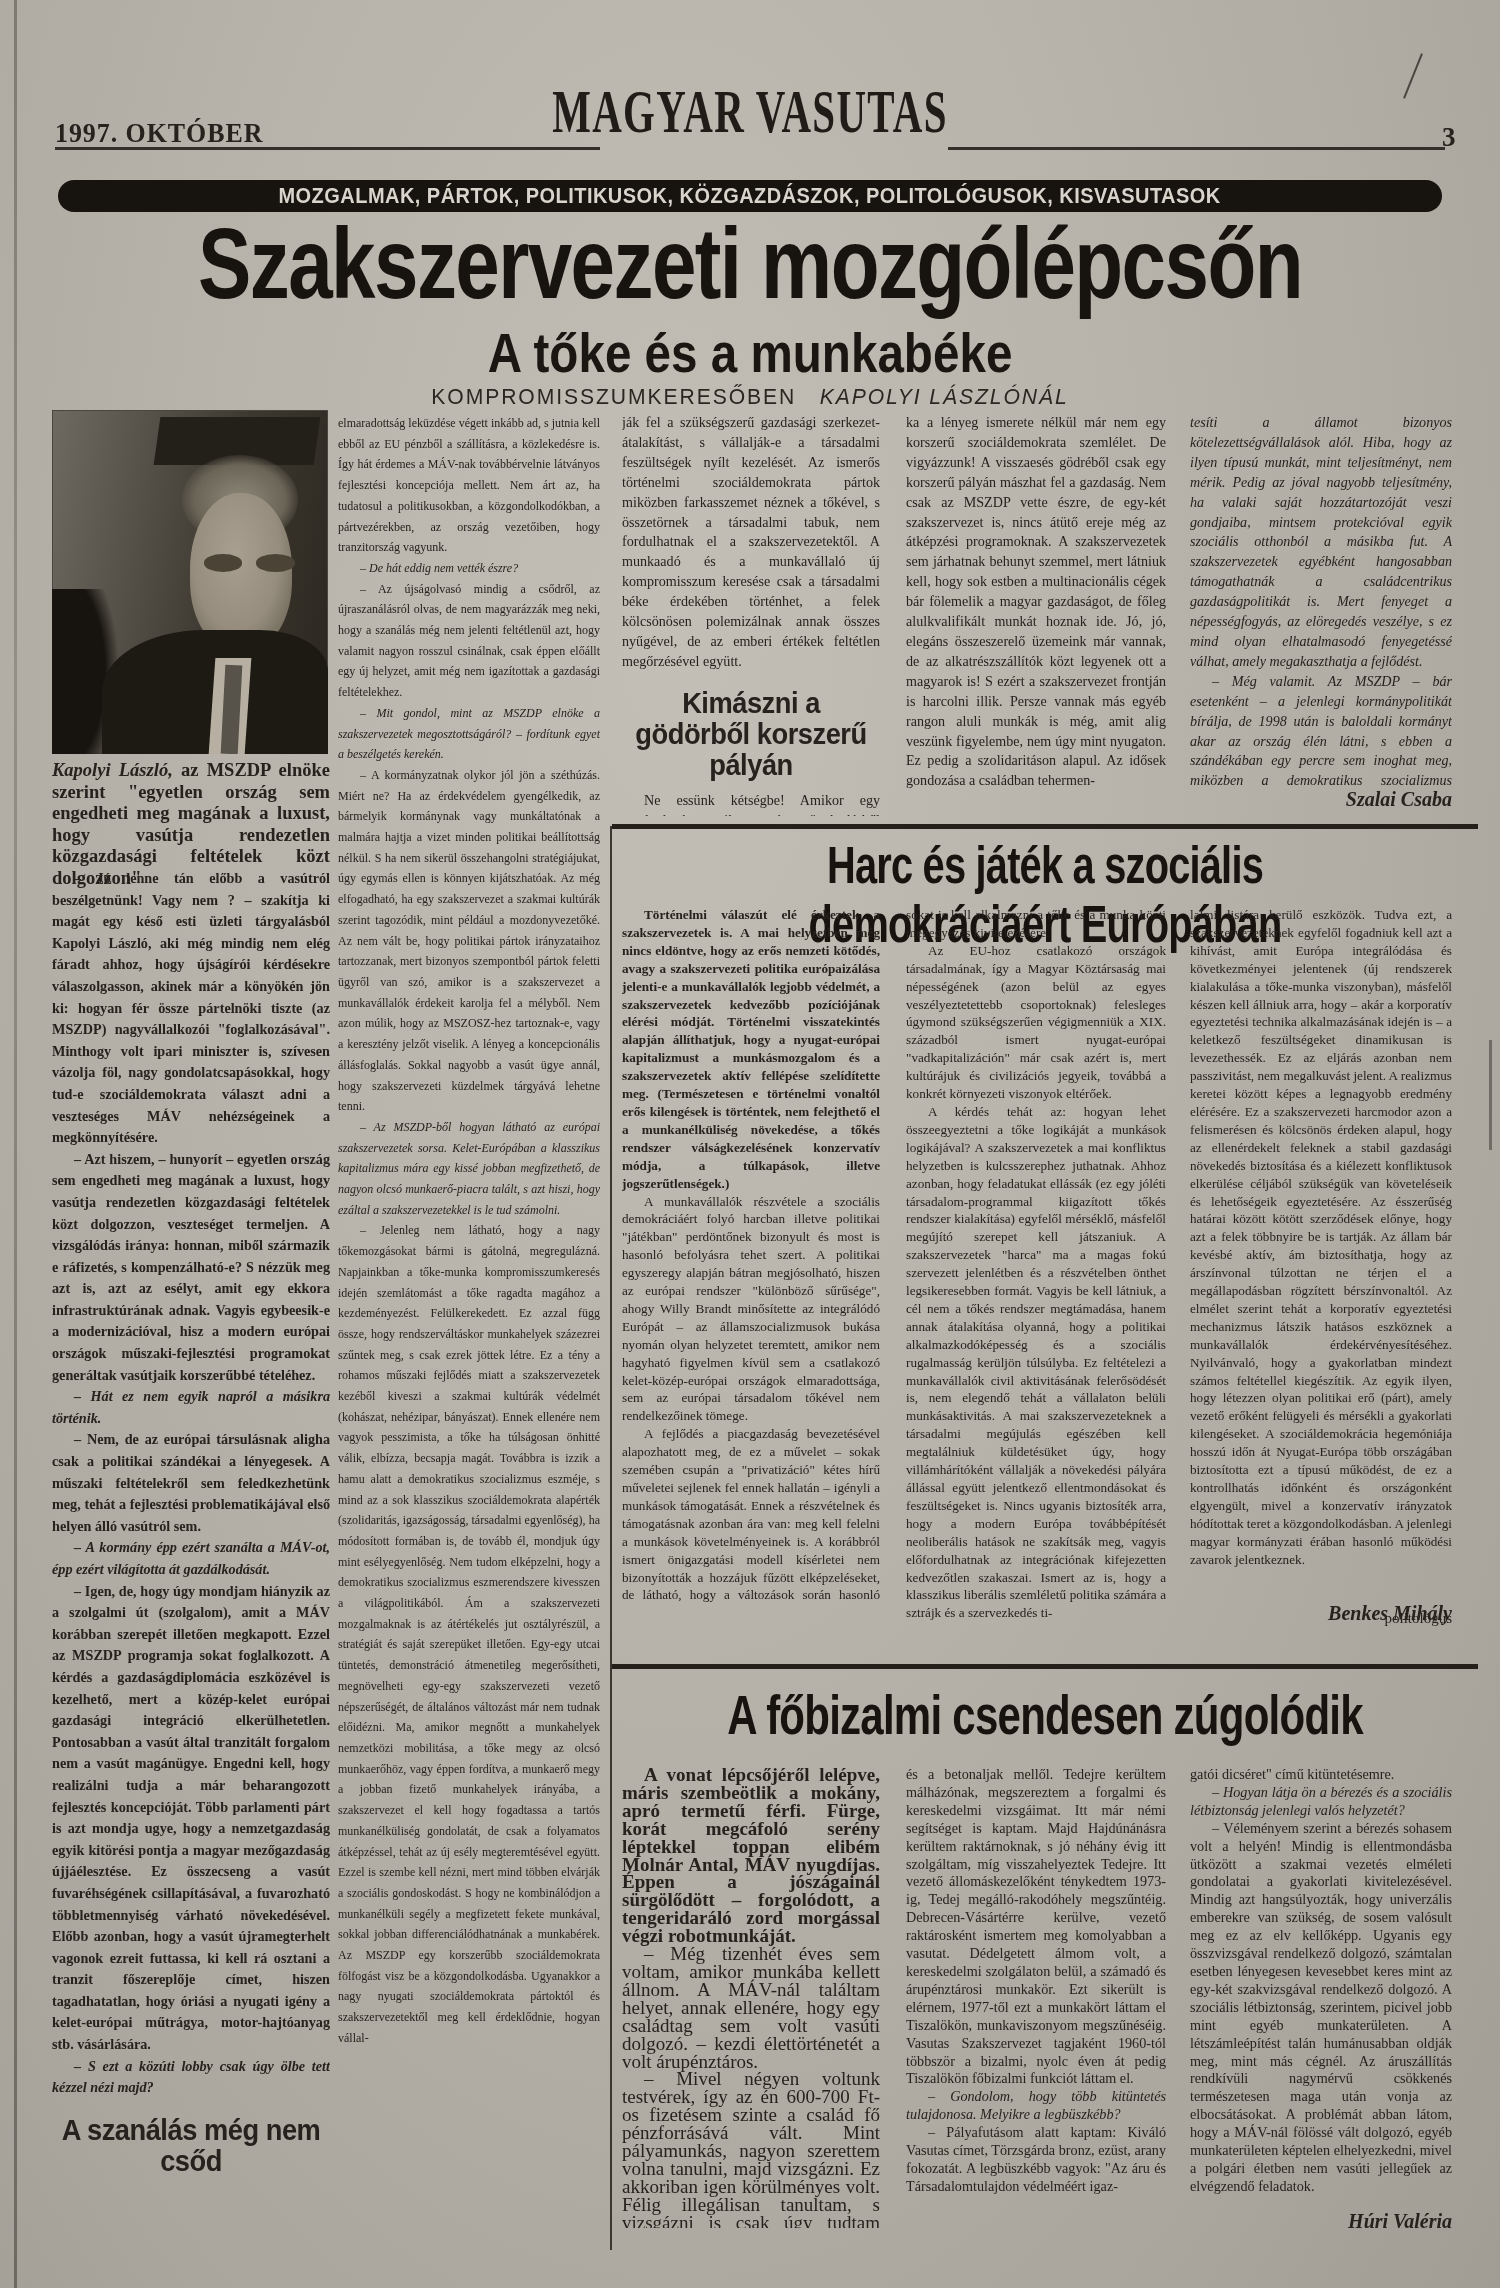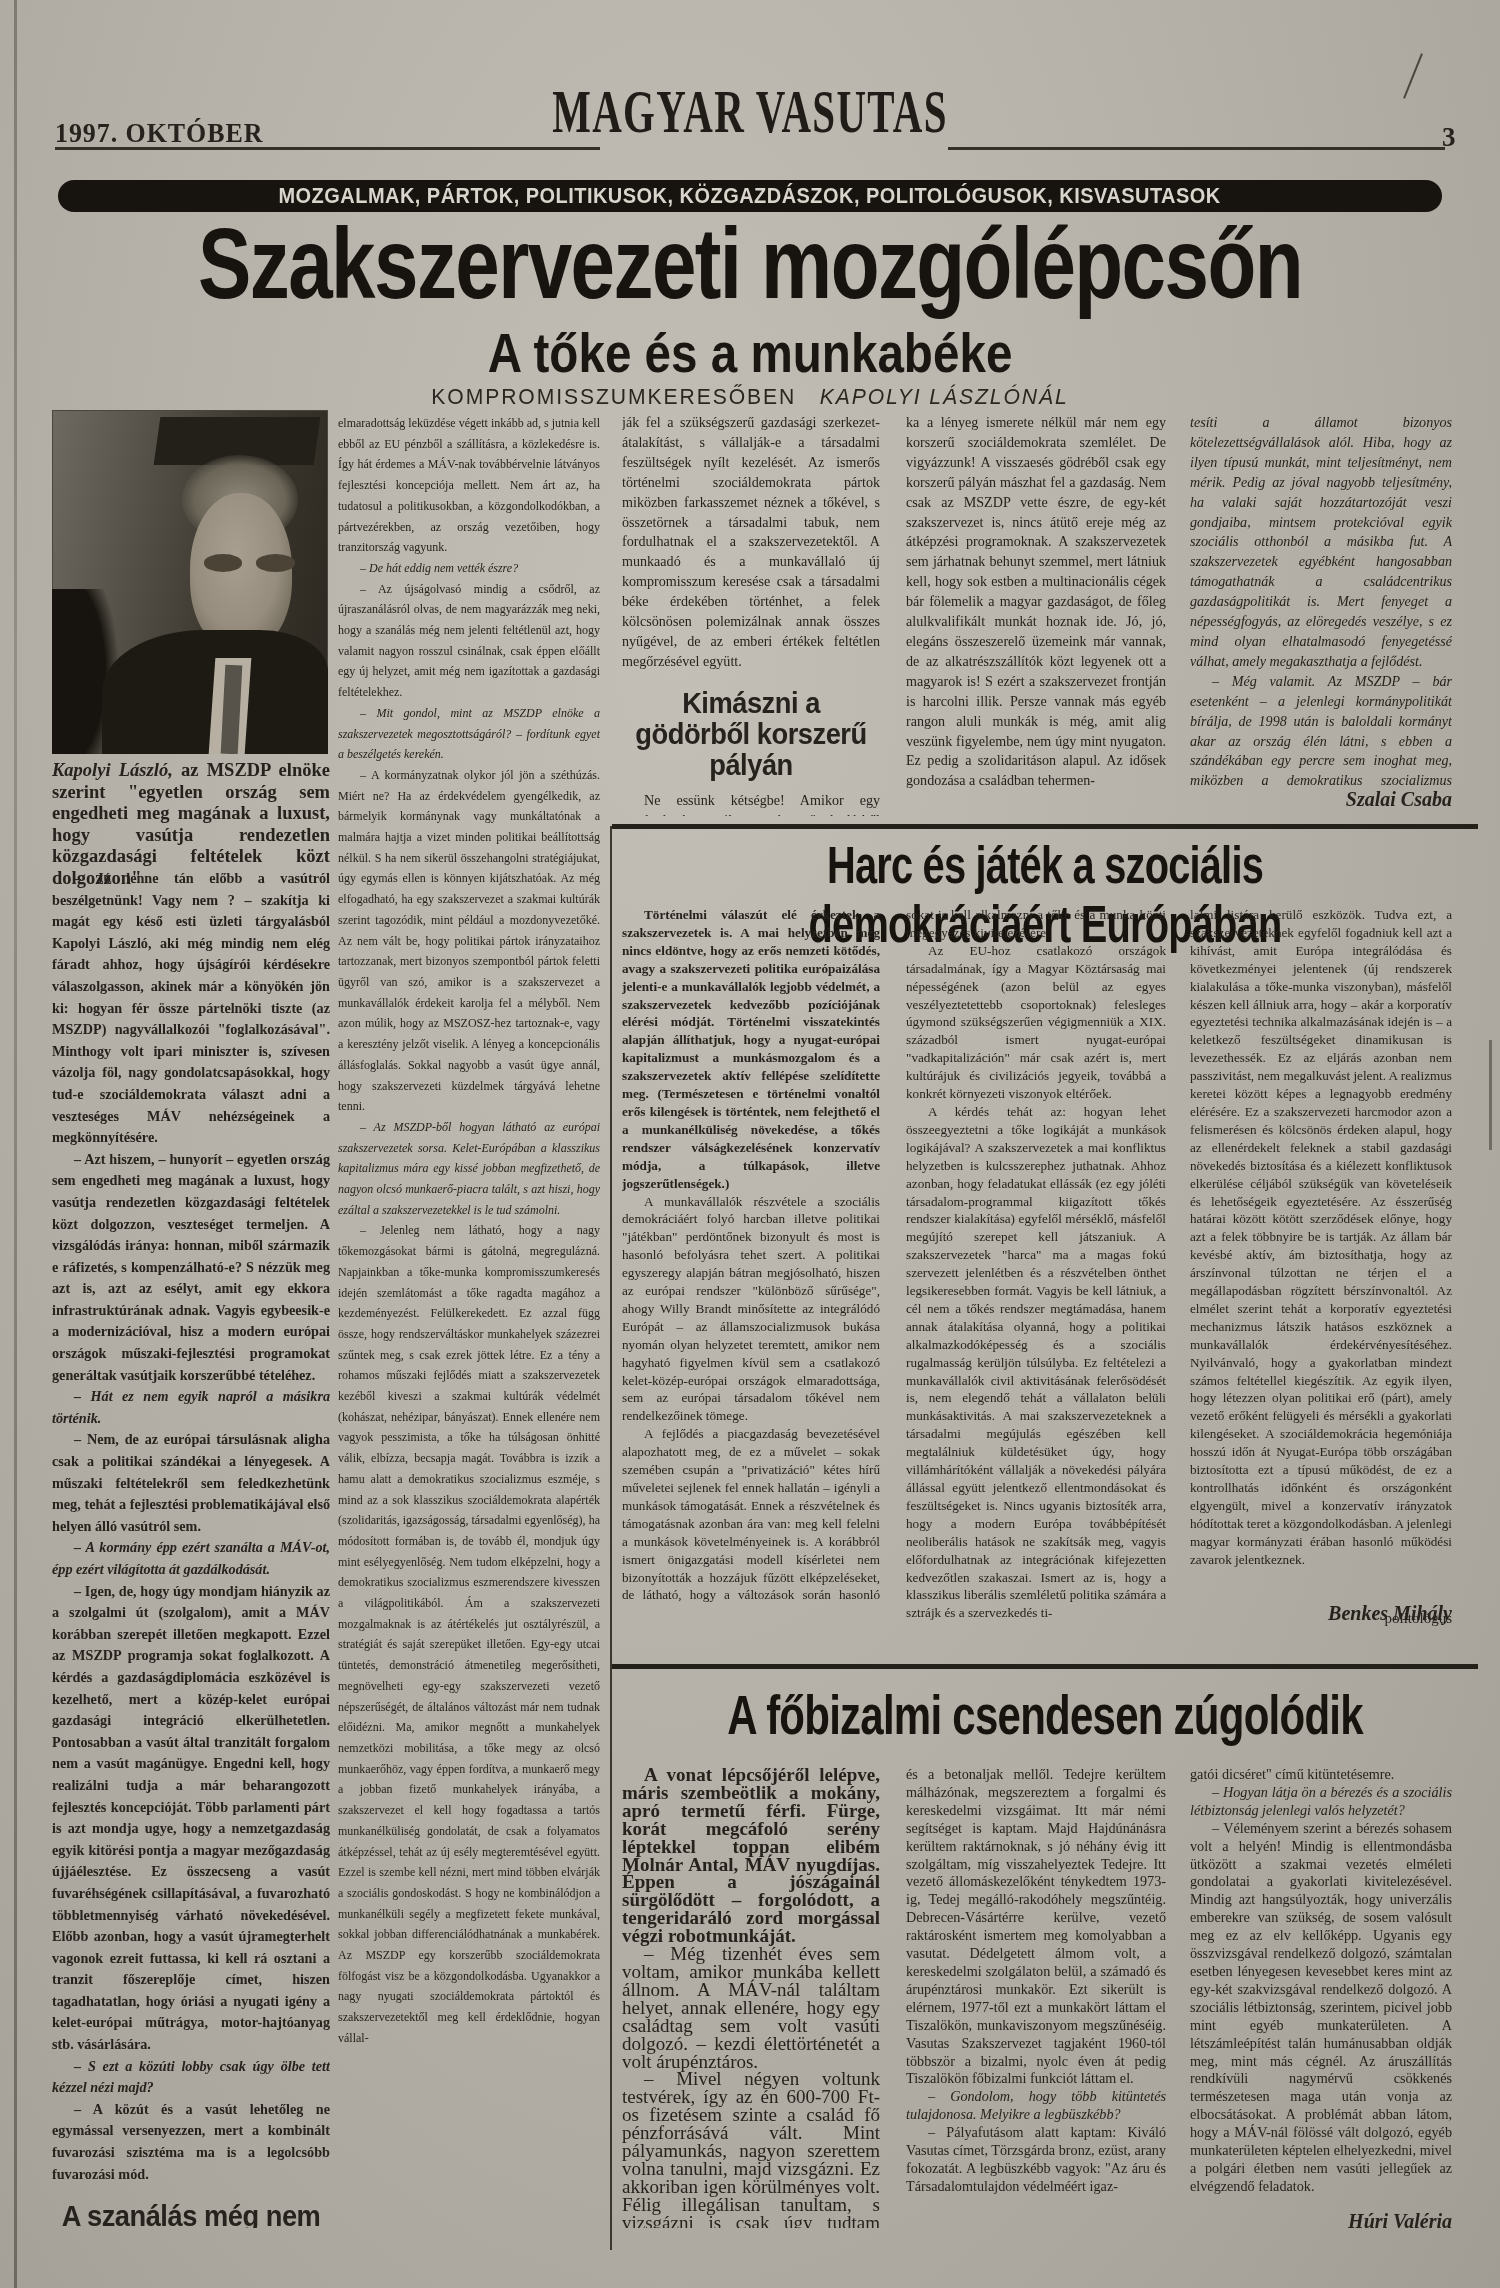--- a/index.html
+++ b/index.html
@@ -134,21 +134,20 @@
   </div>
 
   <div class="col c-a1-1">
       <p class="par s-a">– Jó lenne tán előbb a vasútról beszélgetnünk! Vagy nem ? – szakítja ki magát egy késő esti üzleti tárgyalásból Kapolyi László, aki még mindig nem elég fáradt ahhoz, hogy újságírói kérdésekre válaszolgasson, akinek már a könyökén jön ki: hogyan fér össze pártelnöki tiszte (az MSZDP) nagyvállalkozói "foglalkozásával". Minthogy volt ipari miniszter is, szívesen vázolja föl, nagy gondolatcsapásokkal, hogy tud-e szociáldemokrata választ adni a veszteséges MÁV nehézségeinek a megkönnyítésére.</p>
       <p class="par s-a">– Azt hiszem, – hunyorít – egyetlen ország sem engedheti meg magának a luxust, hogy vasútja rendezetlen közgazdasági feltételek közt dolgozzon, veszteséget termeljen. A vizsgálódás iránya: honnan, miből származik e ráfizetés, s kompenzálható-e? S nézzük meg azt is, azt az esélyt, amit egy ekkora infrastruktúrának adnak. Vagyis egybeesik-e a modernizációval, hisz a modern európai országok műszaki-fejlesztési programokat generáltak vasútjaik korszerűbbé tételéhez.</p>
       <p class="par s-q">– Hát ez nem egyik napról a másikra történik.</p>
       <p class="par s-a">– Nem, de az európai társulásnak aligha csak a politikai szándékai a lényegesek. A műszaki feltételekről sem feledkezhetünk meg, tehát a fejlesztési problematikájával első helyen álló vasútról sem.</p>
       <p class="par s-q">– A kormány épp ezért szanálta a MÁV-ot, épp ezért világította át gazdálkodását.</p>
       <p class="par s-a">– Igen, de, hogy úgy mondjam hiányzik az a szolgalmi út (szolgalom), amit a MÁV korábban szerepét illetően megkapott. Ezzel az MSZDP programja sokat foglalkozott. A kérdés a gazdaságdiplomácia eszközével is kezelhető, mert a közép-kelet európai gazdasági integráció elkerülhetetlen. Pontosabban a vasút által tranzitált forgalom nem a vasút magánügye. Engedni kell, hogy realizálni tudja a már beharangozott fejlesztés koncepcióját. Több parlamenti párt is azt mondja ugye, hogy a nemzetgazdaság egyik kitörési pontja a magyar mezőgazdaság újjáélesztése. Ez összecseng a vasút fuvaréhségének csillapításával, a fuvarozható többletmennyiség várható növekedésével. Előbb azonban, hogy a vasút újramegterhelt vagonok ezreit futtassa, ki kell rá osztani a tranzit főszereplője címet, hiszen tagadhatatlan, hogy óriási a nyugati igény a kelet-európai műtrágya, motor-hajtóanyag stb. vásárlására.</p>
       <p class="par s-q">– S ezt a közúti lobby csak úgy ölbe tett kézzel nézi majd?</p>
-      <p class="par s-a">– A közút és a vasút lehetőleg ne egymással versenyezzen, mert a kombinált fuvarozási szisztéma ma is a legolcsóbb fuvarozási mód.</p>
       <p class="par s-sub">A szanálás még nem csőd</p>
     </div>
   <div class="col c-a1-2">
       <p class="par s-a0">elmaradottság leküzdése végett inkább ad, s jutnia kell ebből az EU pénzből a szállításra, a közlekedésre is. Így hát érdemes a MÁV-nak továbbérvelnie látványos fejlesztési koncepciója mellett. Nem árt az, ha tudatosul a politikusokban, a közgondolkodókban, a pártvezérekben, az ország vezetőiben, hogy tranzitország vagyunk.</p>
       <p class="par s-q">– De hát eddig nem vették észre?</p>
       <p class="par s-a">– Az újságolvasó mindig a csődről, az újraszanálásról olvas, de nem magyarázzák meg neki, hogy a szanálás még nem jelenti feltétlenül azt, hogy valamit nagyon rosszul csinálnak, csak éppen előállt egy új helyzet, amit még nem igazítottak a gazdasági feltételekhez.</p>
       <p class="par s-q">– Mit gondol, mint az MSZDP elnöke a szakszervezetek megosztottságáról? – fordítunk egyet a beszélgetés kerekén.</p>
       <p class="par s-a">– A kormányzatnak olykor jól jön a széthúzás. Miért ne? Ha az érdekvédelem gyengélkedik, az bármelyik kormánynak vagy munkáltatónak a malmára hajtja a vizet minden politikai beállítottság nélkül. S ha nem sikerül összehangolni stratégiájukat, úgy egymás ellen is könnyen kijátszhatóak. Az még elfogadható, ha egy szakszervezet a szakmai kultúrák szerint tagozódik, mint például a mozdonyvezetőké. Az nem vált be, hogy politikai pártok irányzataihoz tartozzanak, mert bizonyos szempontból pártok feletti ügyről van szó, amikor is a szakszervezet a munkavállalók érdekeit karolja fel a mélyből. Nem azon múlik, hogy az MSZOSZ-hez tartoznak-e, vagy a keresztény jelzőt viselik. A lényeg a koncepcionális állásfoglalás. Sokkal nagyobb a vasút ügye annál, hogy szakszervezeti küzdelmek tárgyává lehetne tenni.</p>
       <p class="par s-q">– Az MSZDP-ből hogyan látható az európai szakszervezetek sorsa. Kelet-Európában a klasszikus kapitalizmus mára egy kissé jobban megfizethető, de nagyon olcsó munkaerő-piacra talált, s azt hiszi, hogy ezáltal a szakszervezetekkel is le tud számolni.</p>
       <p class="par s-a">– Jelenleg nem látható, hogy a nagy tőkemozgásokat bármi is gátolná, megregulázná. Napjainkban a tőke-munka kompromisszumkeresés idején szemlátomást a tőke ragadta magához a kezdeményezést. Felülkerekedett. Ez azzal függ össze, hogy rendszerváltáskor munkahelyek százezrei szűntek meg, s csak ezrek jöttek létre. Ez a tény a rohamos műszaki fejlődés miatt a szakszervezetek kezéből kiveszi a szakmai kultúrák védelmét (kohászat, nehézipar, bányászat). Ennek ellenére nem vagyok pesszimista, a tőke ha túlságosan önhitté válik, elbízza, becsapja magát. Továbbra is izzik a hamu alatt a demokratikus szocializmus eszméje, s mind az a sok klasszikus szociáldemokrata alapérték (szolidaritás, igazságosság, társadalmi egyenlőség), ha módosított formában is, de tovább él, mondjuk úgy mint esélyegyenlőség. Nem tudom elképzelni, hogy a demokratikus szocializmus eszmerendszere kivesszen a világpolitikából. Ám a szakszervezeti mozgalmaknak is az átértékelés jut osztályrészül, a stratégiát és saját szerepüket illetően. Egy-egy utcai tüntetés, demonstráció átmenetileg megerősítheti, megnövelheti egy-egy szakszervezeti vezető népszerűségét, de általános változást már nem tudnak előidézni. Ma, amikor megnőtt a munkahelyek nemzetközi mobilitása, a tőke megy az olcsó munkaerőhöz, vagy éppen fordítva, a munkaerő megy a jobban fizető munkahelyek irányába, a szakszervezet el kell hogy fogadtassa a tartós munkanélküliség gondolatát, de csak a folyamatos átképzéssel, tehát az új esély megteremtésével együtt. Ezzel is szembe kell nézni, mert mind többen elvárják a szociális gondoskodást. S hogy ne kombinálódjon a munkanélküli segély a megfizetett fekete munkával, sokkal jobban differenciálódhatnának a munkabérek. Az MSZDP egy korszerűbb szociáldemokrata fölfogást visz be a közgondolkodásba. Ugyanakkor a nagy nyugati szociáldemokrata pártoktól és szakszervezetektől meg kell érdeklődnie, hogyan vállal-</p>

